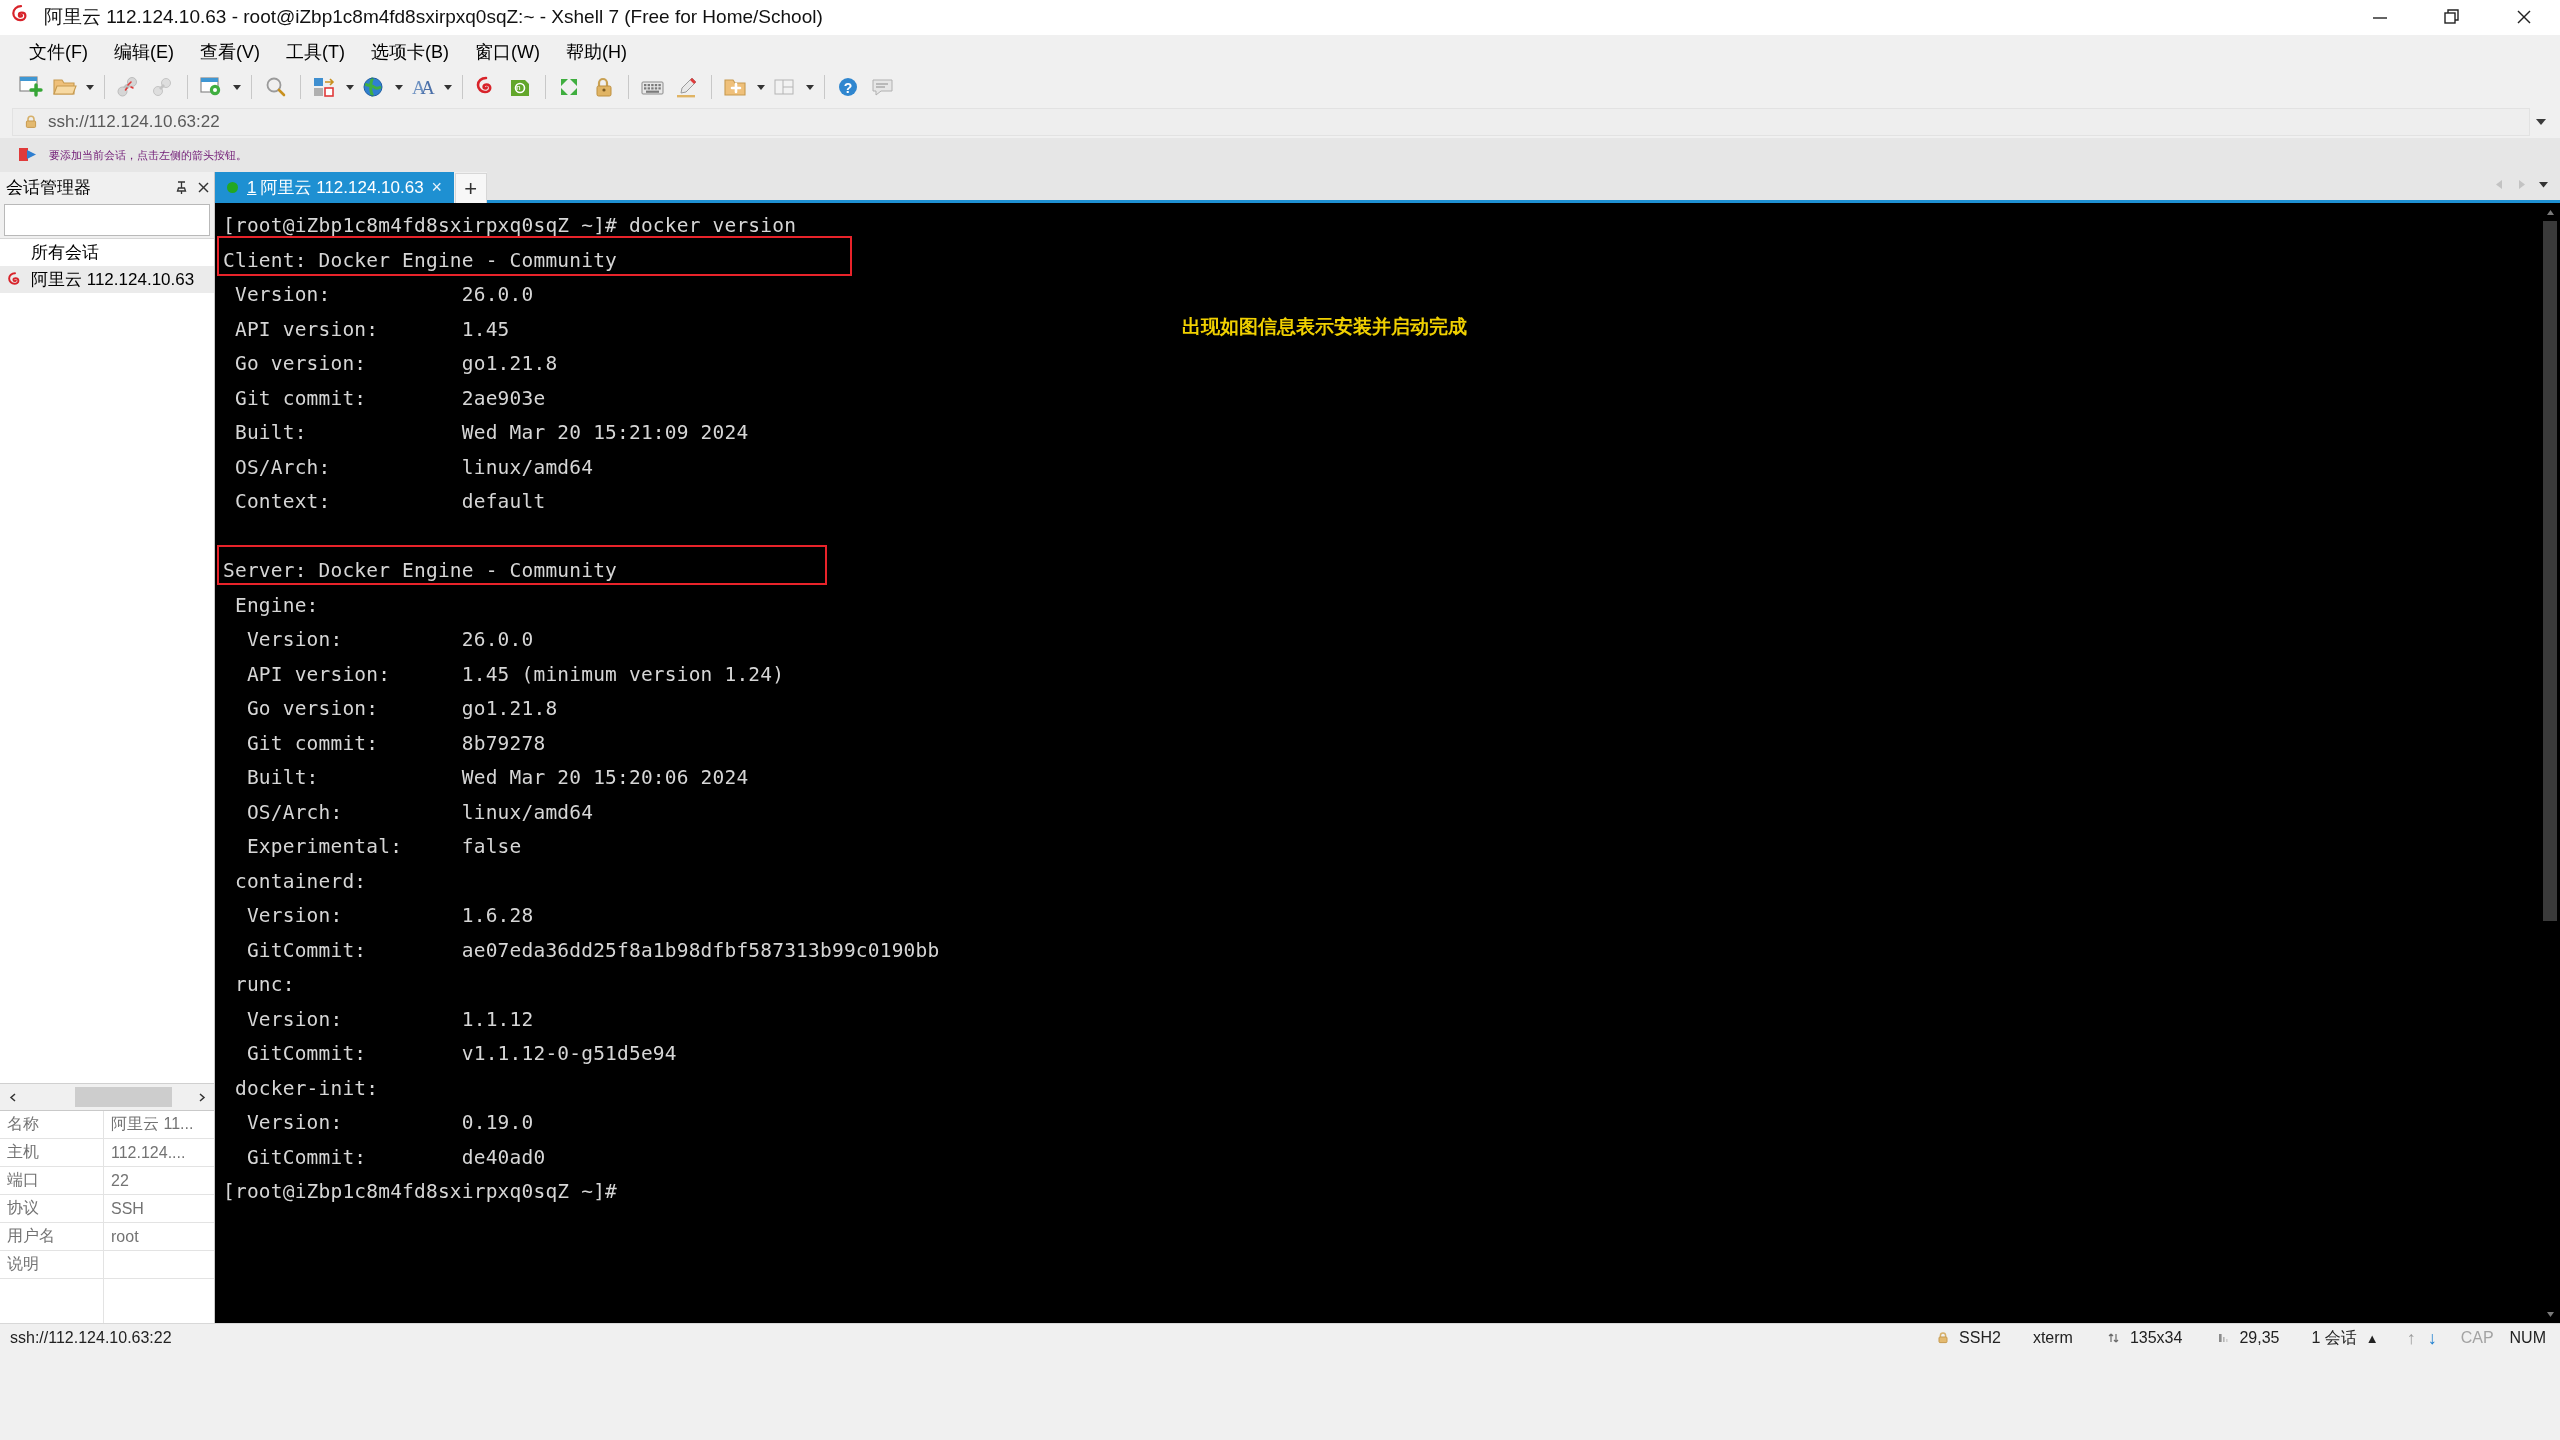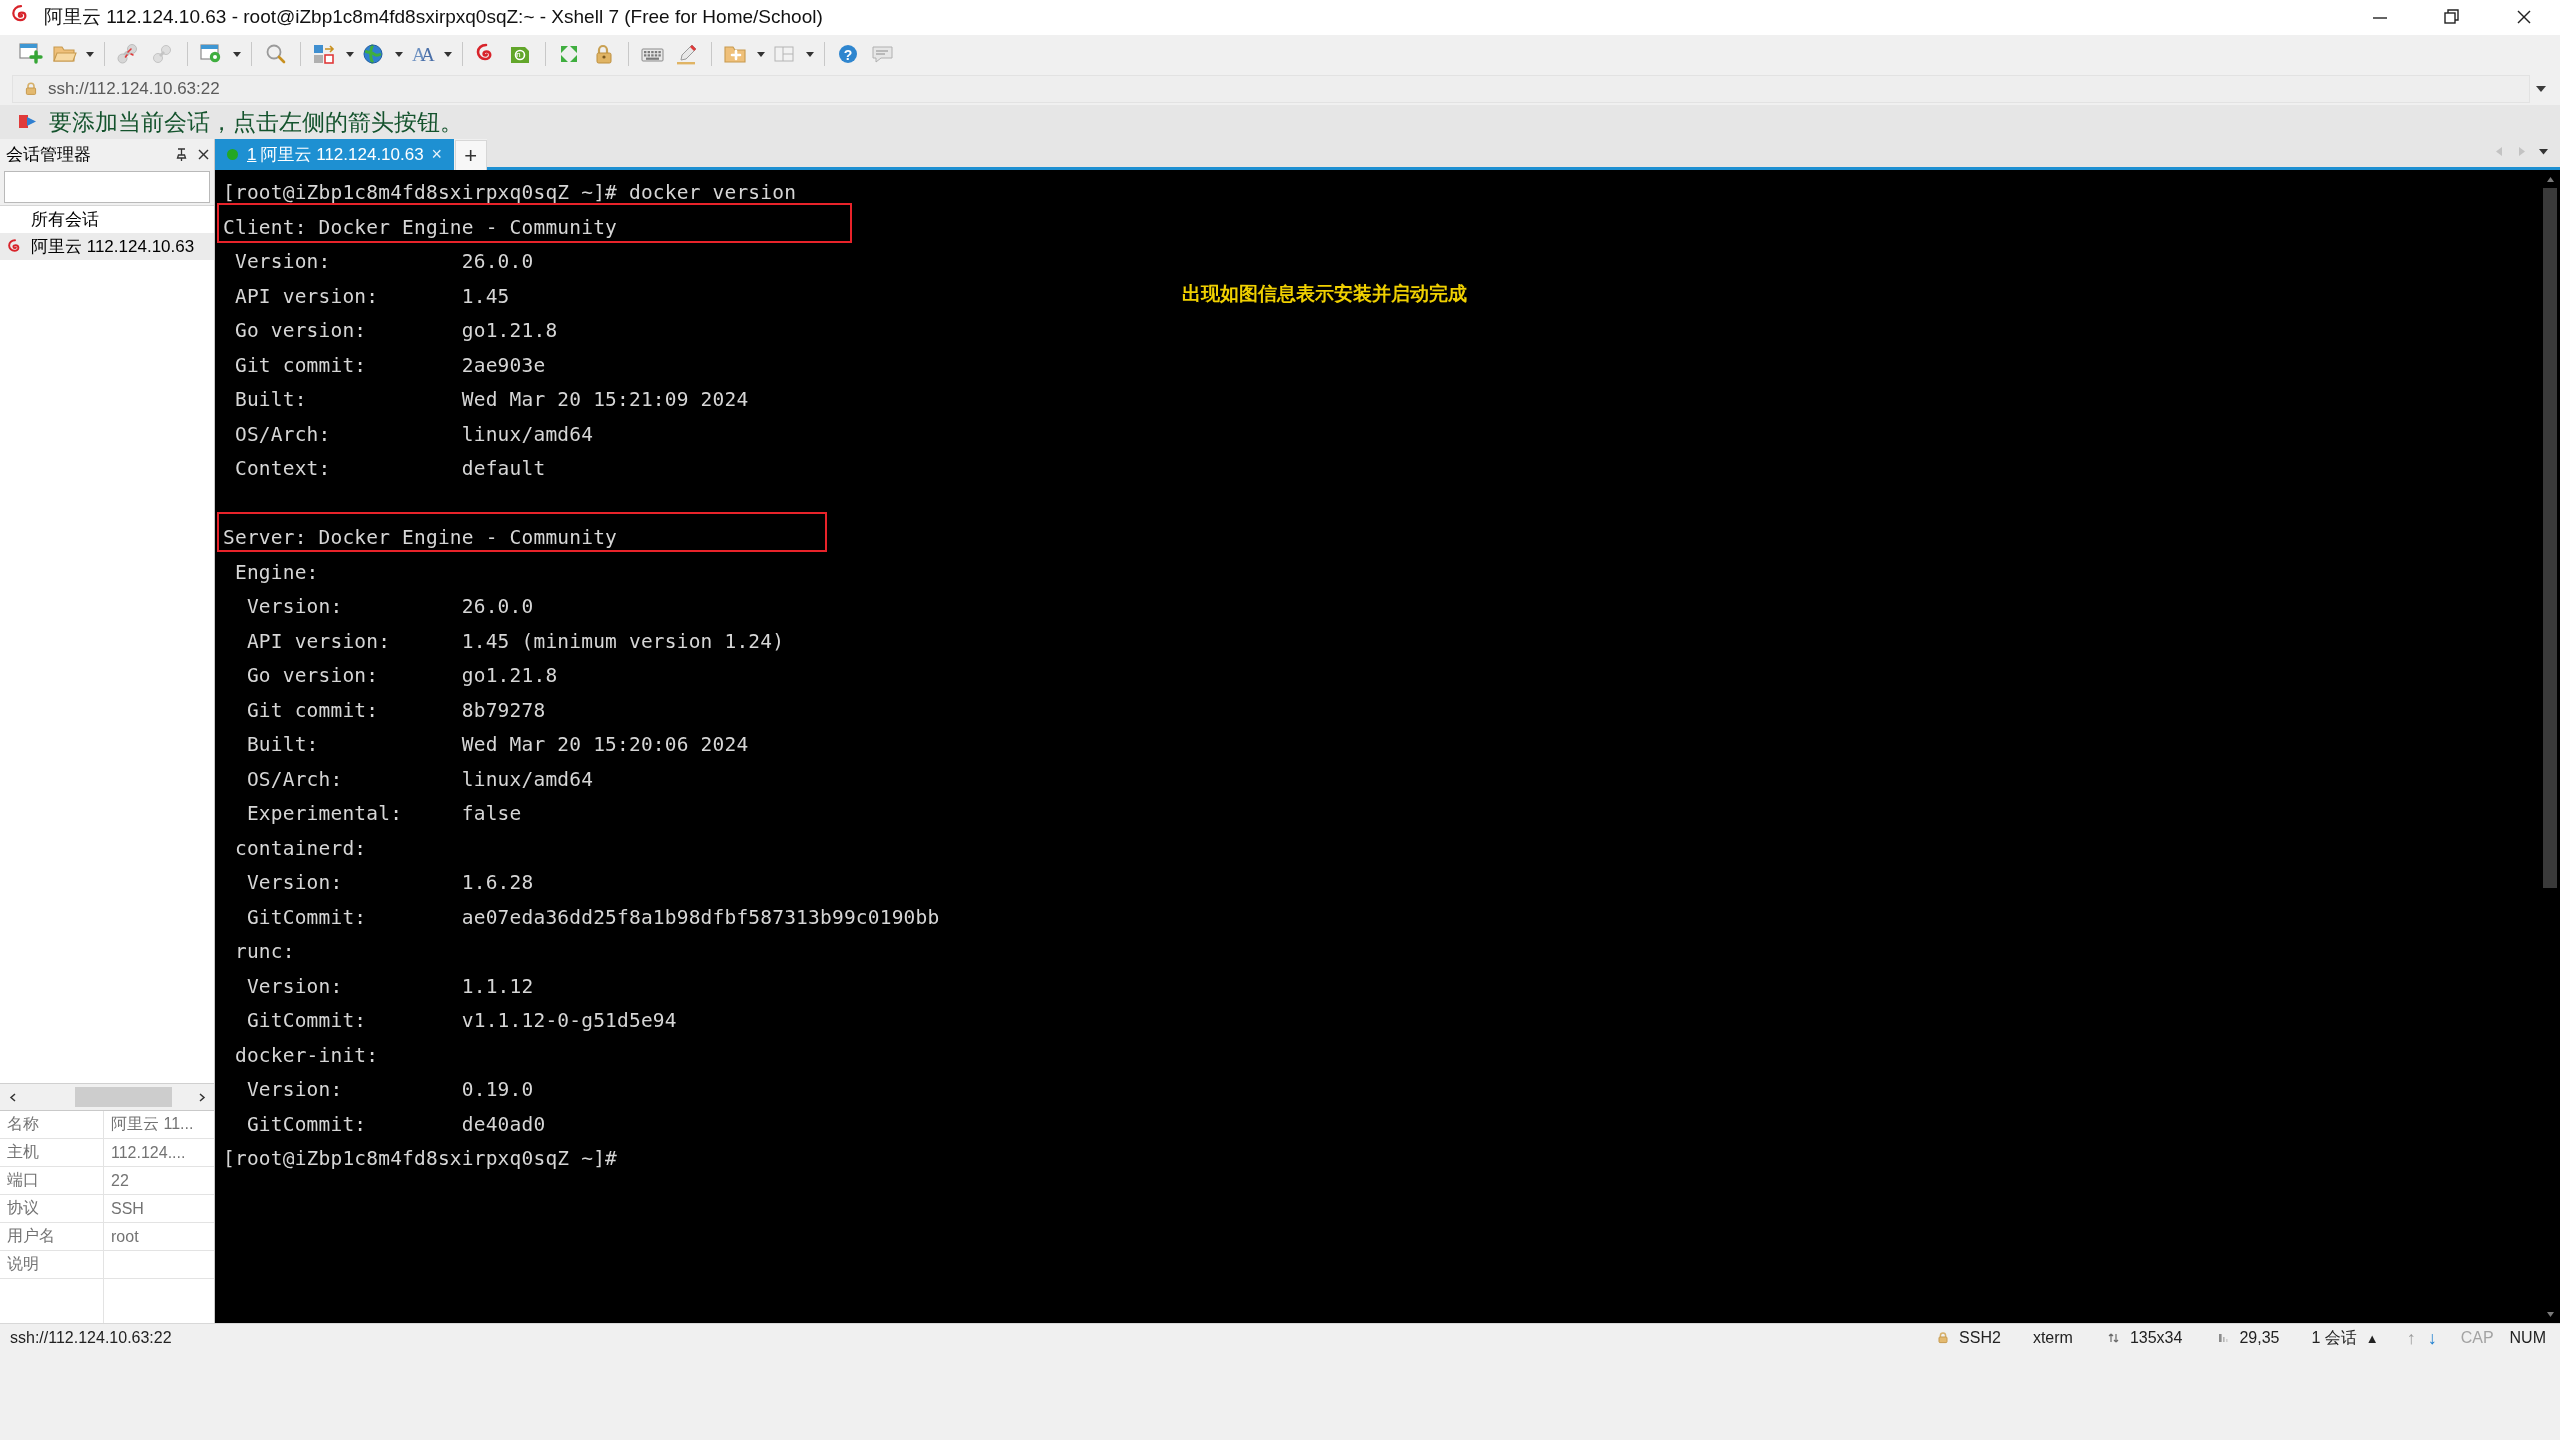--- a/index.html
+++ b/index.html
@@ -37,21 +37,21 @@
   .addrbar{height:32px;background:#f0f0f0;display:flex;align-items:center;padding-left:12px;padding-right:8px;flex:0 0 32px;}
   .addr-field{flex:1;height:26px;background:#eeeeee;border:1px solid #e2e2e2;display:flex;align-items:center;padding-left:10px;}
   .lock-ico{width:16px;height:16px;margin-right:9px;flex:0 0 16px;}
   .addr-text{font-size:17px;color:#5a5a5a;}
   .addr-caret{width:22px;height:26px;display:flex;align-items:center;justify-content:center;}
   .addr-caret i{width:0;height:0;border-left:5px solid transparent;border-right:5px solid transparent;border-top:6px solid #3b3b3b;display:block;}
 
   
   .noticebar{height:34px;background:#e6e6e6;display:flex;align-items:center;padding-left:18px;flex:0 0 34px;}
   .notice-ico{width:22px;height:18px;margin-right:9px;flex:0 0 22px;}
-  .notice-text{font-size:23px;color:#14532d;}
+  .notice-text{font-size:11px;color:#701a75;}
 
   
   .bodyrow{flex:1;display:flex;min-height:0;background:#f0f0f0;}
 
   
   .sidebar{width:214px;flex:0 0 214px;display:flex;flex-direction:column;background:#f0f0f0;border-right:1px solid #c9c9c9;}
   .sb-head{height:30px;display:flex;align-items:center;padding-left:6px;flex:0 0 30px;font-family:Liberation Serif, serif;}
   .sb-title{font-size:17px;color:#000;flex:1;}
   .sb-ico{width:22px;height:22px;display:flex;align-items:center;justify-content:center;}
   .sb-search{height:30px;margin:2px 4px 2px 4px;background:#fff;border:1px solid #b9b9b9;display:flex;align-items:center;flex:0 0 30px;}
@@ -138,20 +138,29 @@
       </div>
       <div class="win-btn">
         <svg width="22" height="22" viewBox="0 0 22 22">
           <line x1="5" y1="5" x2="17" y2="17" stroke="#222" stroke-width="1.4"></line>
           <line x1="17" y1="5" x2="5" y2="17" stroke="#222" stroke-width="1.4"></line>
         </svg>
       </div>
     </div>
   </div>
 
+  <div class="menubar">
+    <div class="menu-item">文件(F)</div>
+    <div class="menu-item">编辑(E)</div>
+    <div class="menu-item">查看(V)</div>
+    <div class="menu-item">工具(T)</div>
+    <div class="menu-item">选项卡(B)</div>
+    <div class="menu-item">窗口(W)</div>
+    <div class="menu-item">帮助(H)</div>
+  </div>
 
   <div class="toolbar">
     <div class="tbtn">
       <svg width="26" height="24" viewBox="0 0 26 24">
         <rect x="2" y="2" width="17" height="14" fill="#fff" stroke="#8a8a8a" stroke-width="1.2"></rect>
         <rect x="2" y="2" width="17" height="4" fill="#3f97d3"></rect>
         <path d="M13 15h10M18 10v10" stroke="#36a636" stroke-width="3.4" stroke-linecap="round"></path>
       </svg>
     </div>
     <div class="tbtn">

